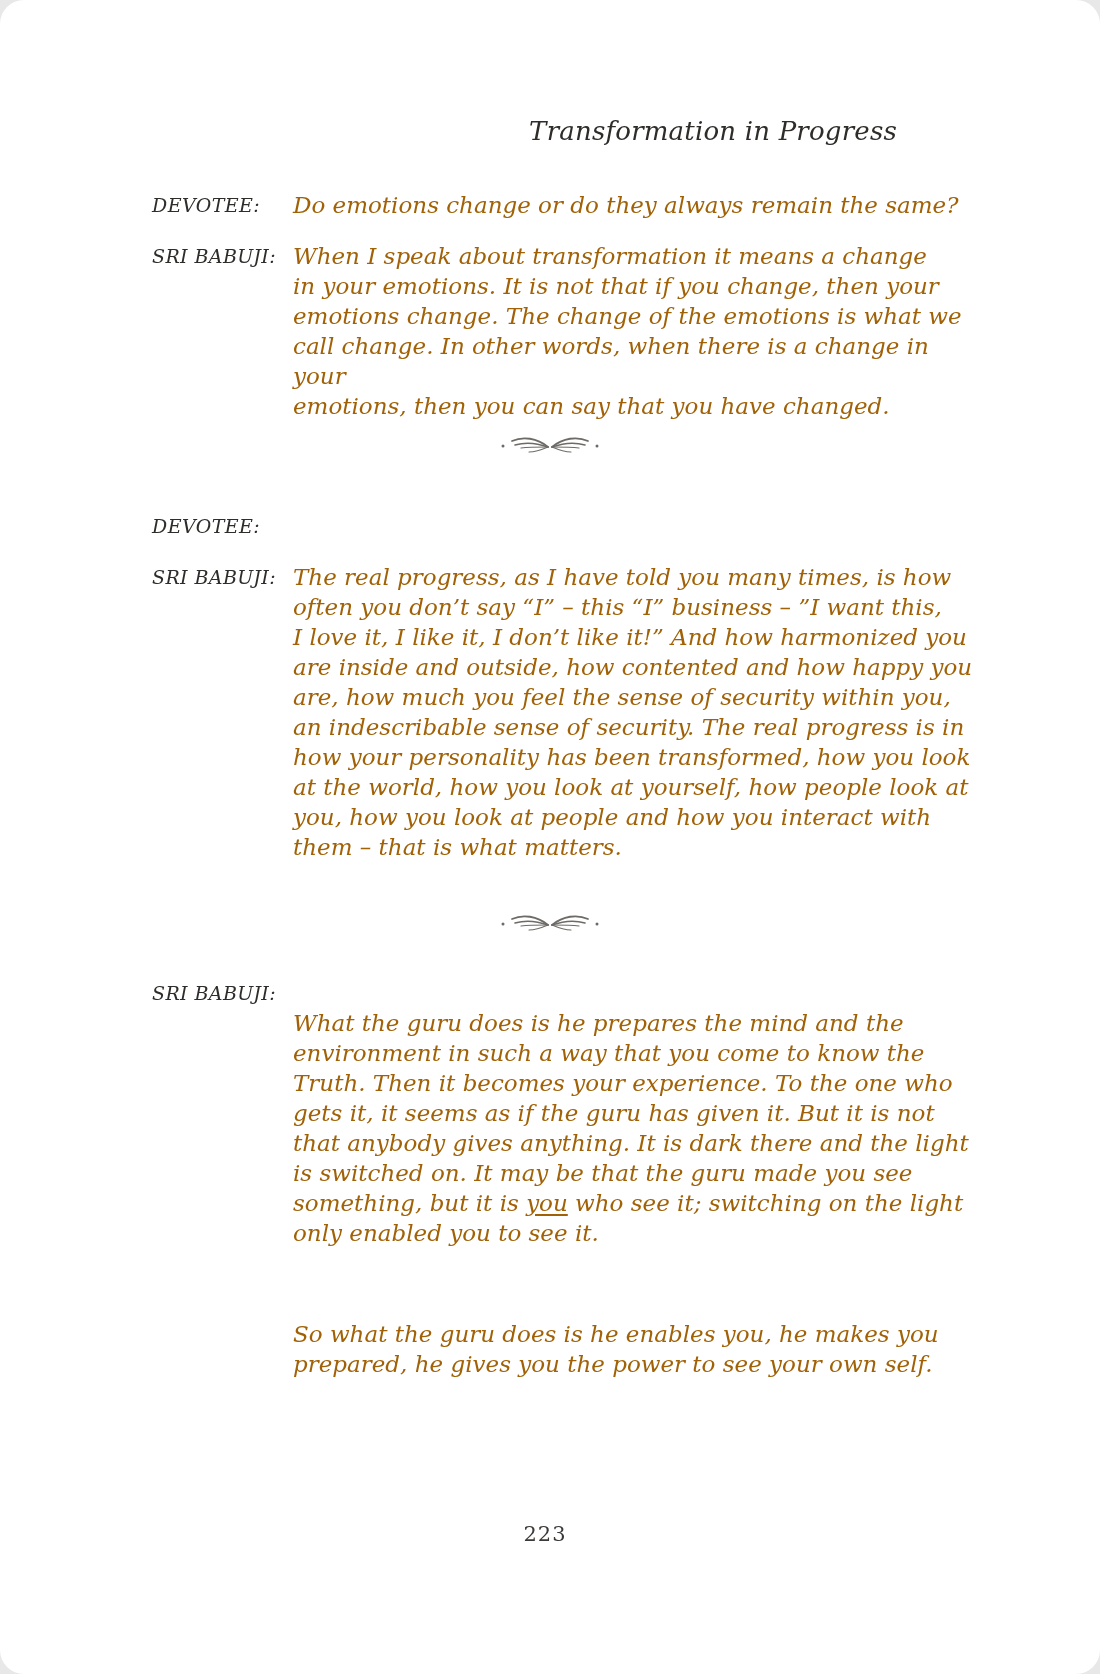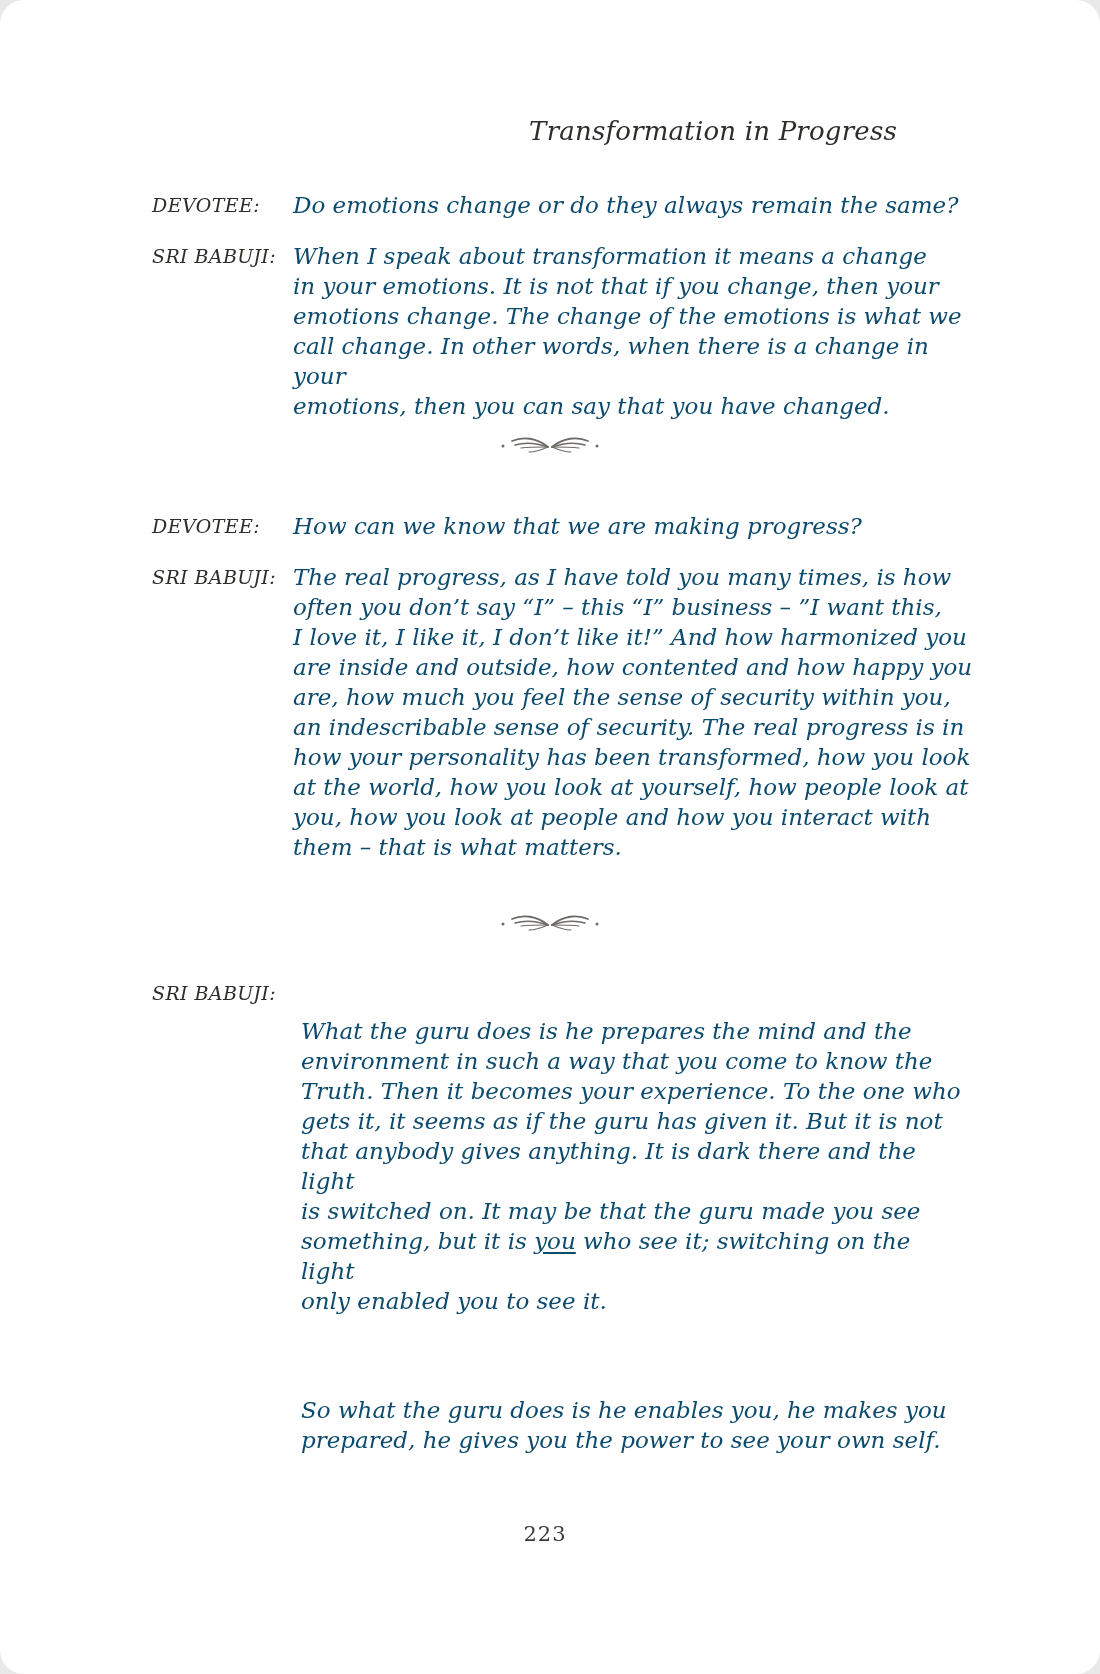--- a/index.html
+++ b/index.html
@@ -37,23 +37,23 @@
     font-size: 19px;
     line-height: 30px;
     letter-spacing: 0.4px;
     color: #2f2d2a;
   }
   .utterance {
     width: 680px;
     font-size: 23px;
     line-height: 30px;
     white-space: pre-line;
-    color: #0c4a6e;
+    color: #a16207;
   }
-  .utterance p { margin: 8px; }
+  .utterance p { margin: 0; }
   .utterance p + p { margin-top: 41px; }
   .u-word { text-decoration: underline; text-underline-offset: 3px; }
   .divider {
     position: absolute;
     left: 0;
     width: 1100px;
     text-align: center;
   }
   .divider svg { display: inline-block; }
   .page-number {
@@ -107,21 +107,20 @@
       <path d="M49 13 C 42 16, 36 18, 30 18" stroke="#6e6b67" stroke-width="1.1" stroke-linecap="round"></path>
       <path d="M53 13 C 64 4, 78 2, 89 7" stroke="#6e6b67" stroke-width="1.8" stroke-linecap="round"></path>
       <path d="M53 13 C 64 9, 76 8, 86 11" stroke="#6e6b67" stroke-width="1.5" stroke-linecap="round"></path>
       <path d="M53 13 C 62 13, 72 13, 80 14" stroke="#6e6b67" stroke-width="1.2" stroke-linecap="round"></path>
       <path d="M53 13 C 60 16, 66 18, 72 18" stroke="#6e6b67" stroke-width="1.1" stroke-linecap="round"></path>
     </svg>
   </div>
 
   <div class="dialogue-row" id="row-q2">
     <div class="speaker">DEVOTEE:</div>
-    <div class="utterance">How can we know that we are making progress?</div>
   </div>
 
   <div class="dialogue-row" id="row-a2">
     <div class="speaker">SRI BABUJI:</div>
     <div class="utterance">The real progress, as I have told you many times, is how
 often you don’t say “I” – this “I” business – ”I want this,
 I love it, I like it, I don’t like it!” And how harmonized you
 are inside and outside, how contented and how happy you
 are, how much you feel the sense of security within you,
 an indescribable sense of security. The real progress is in

